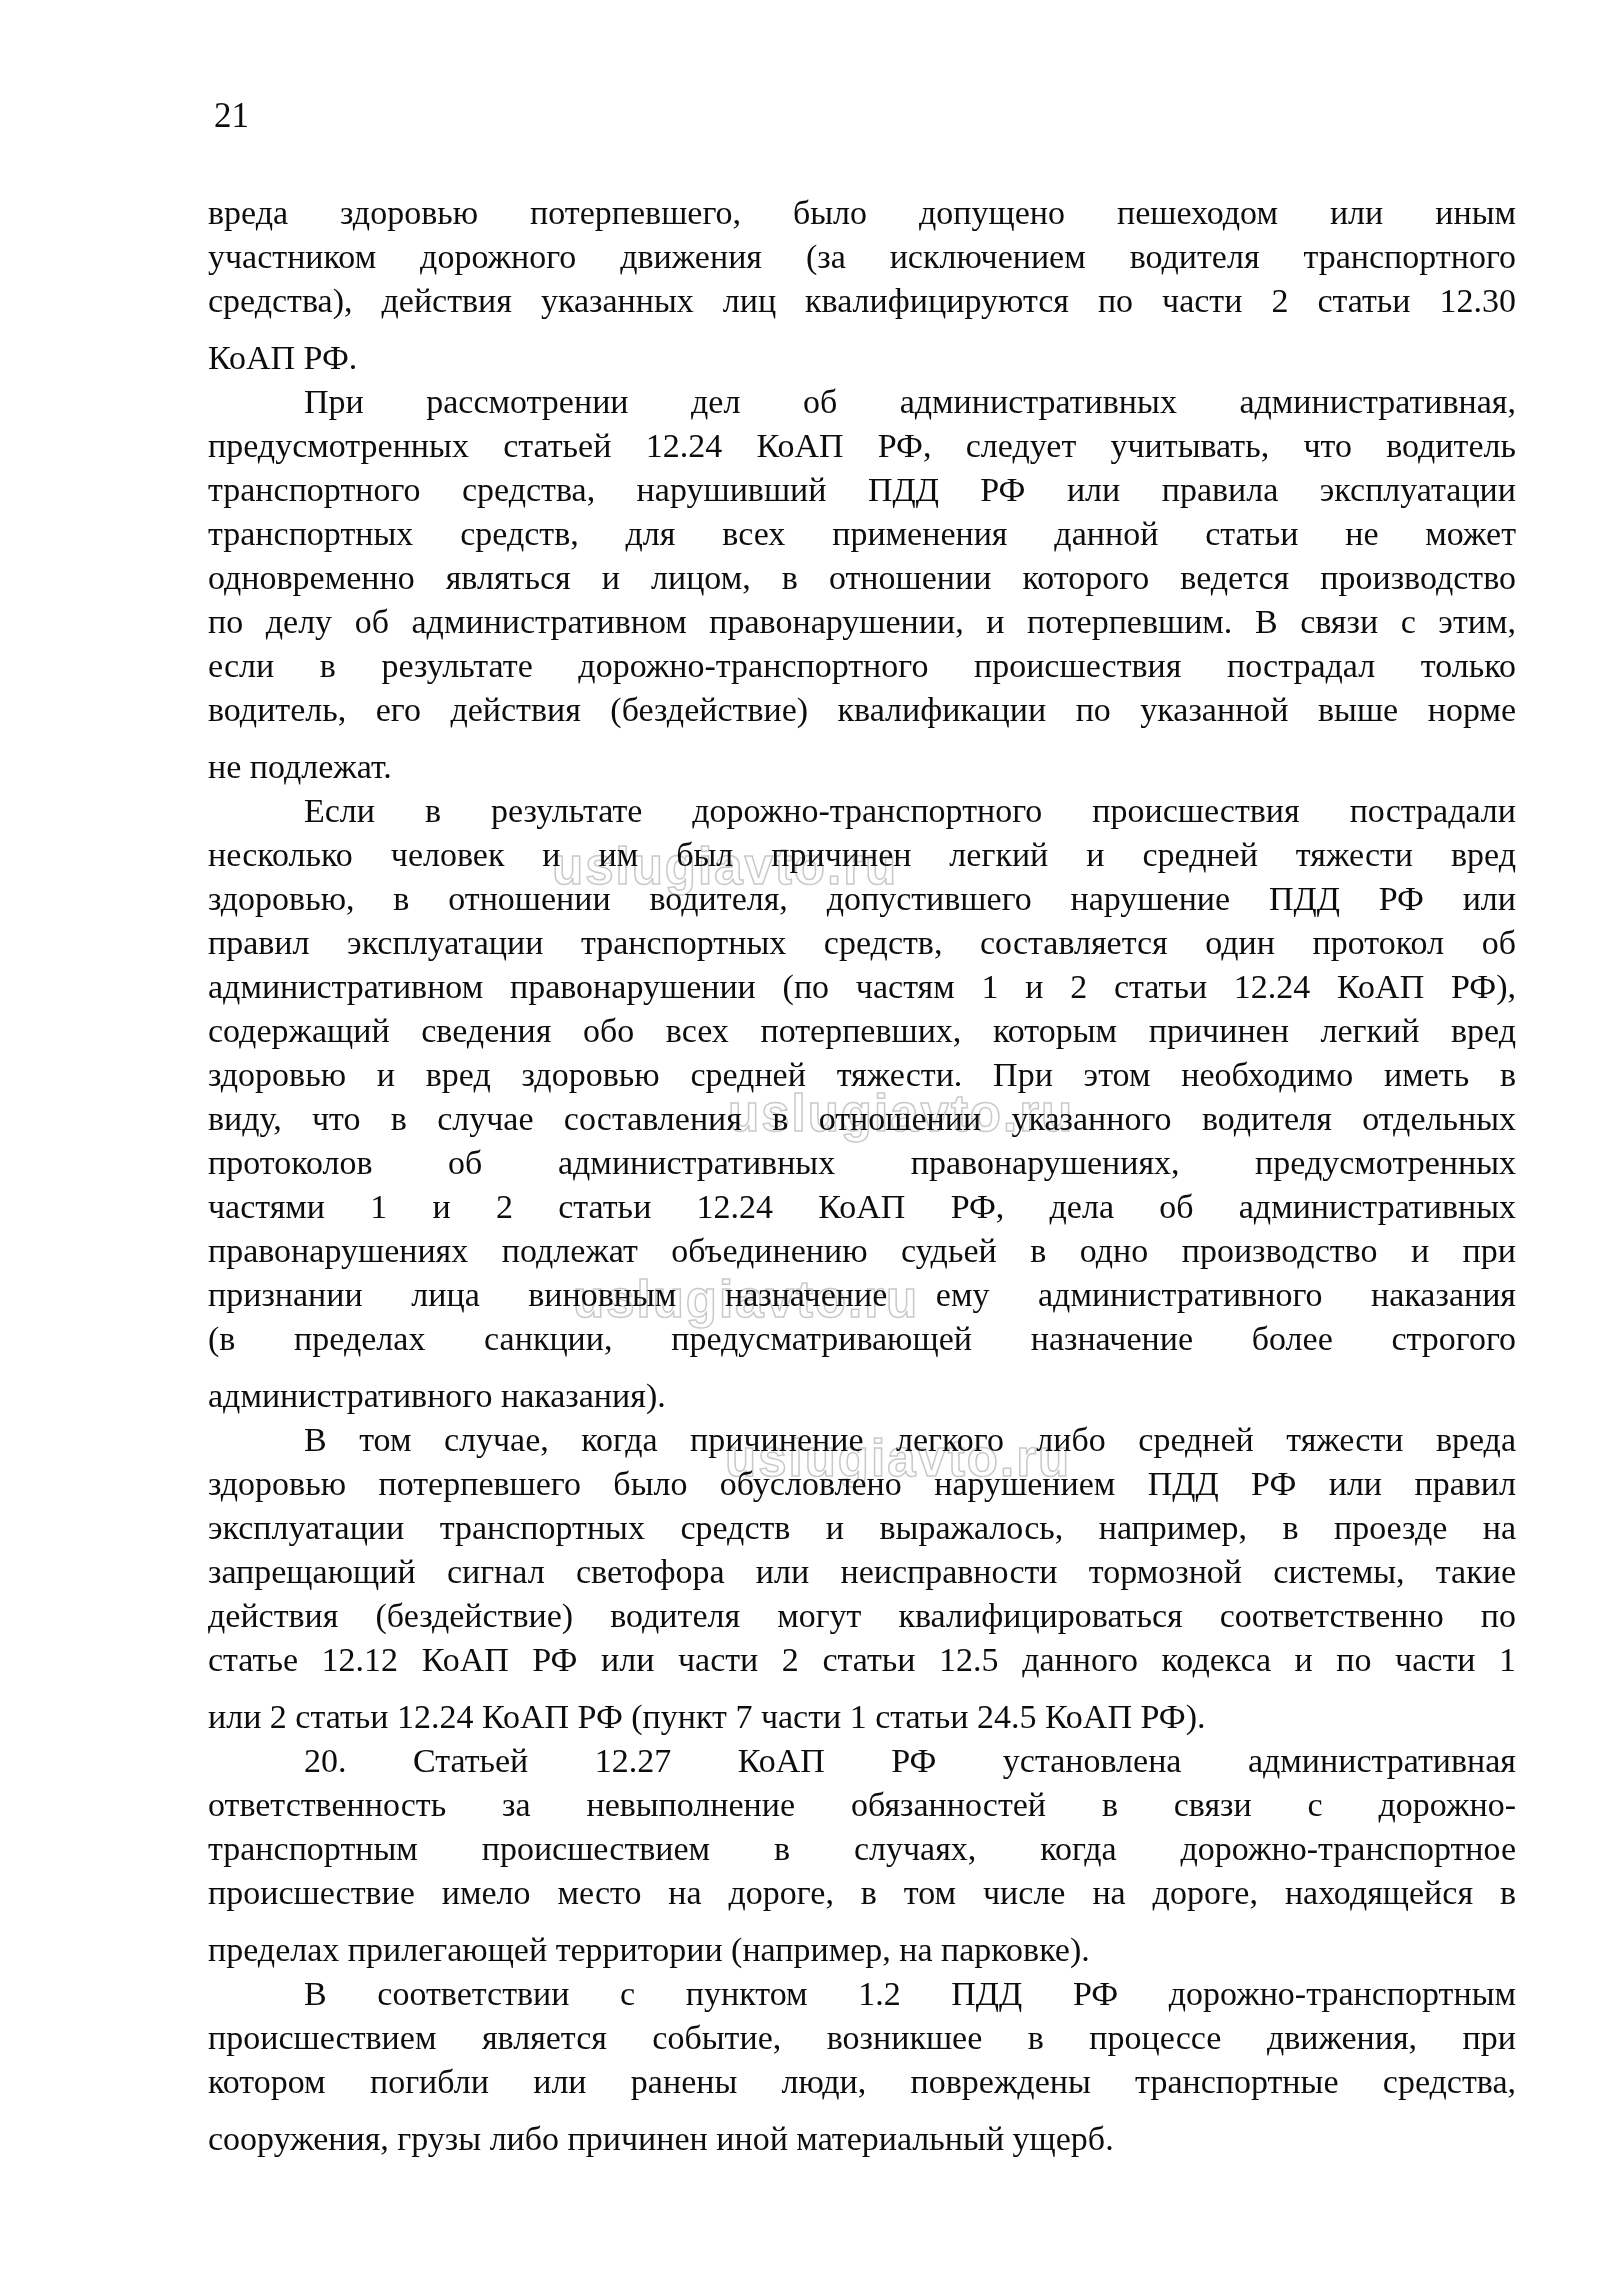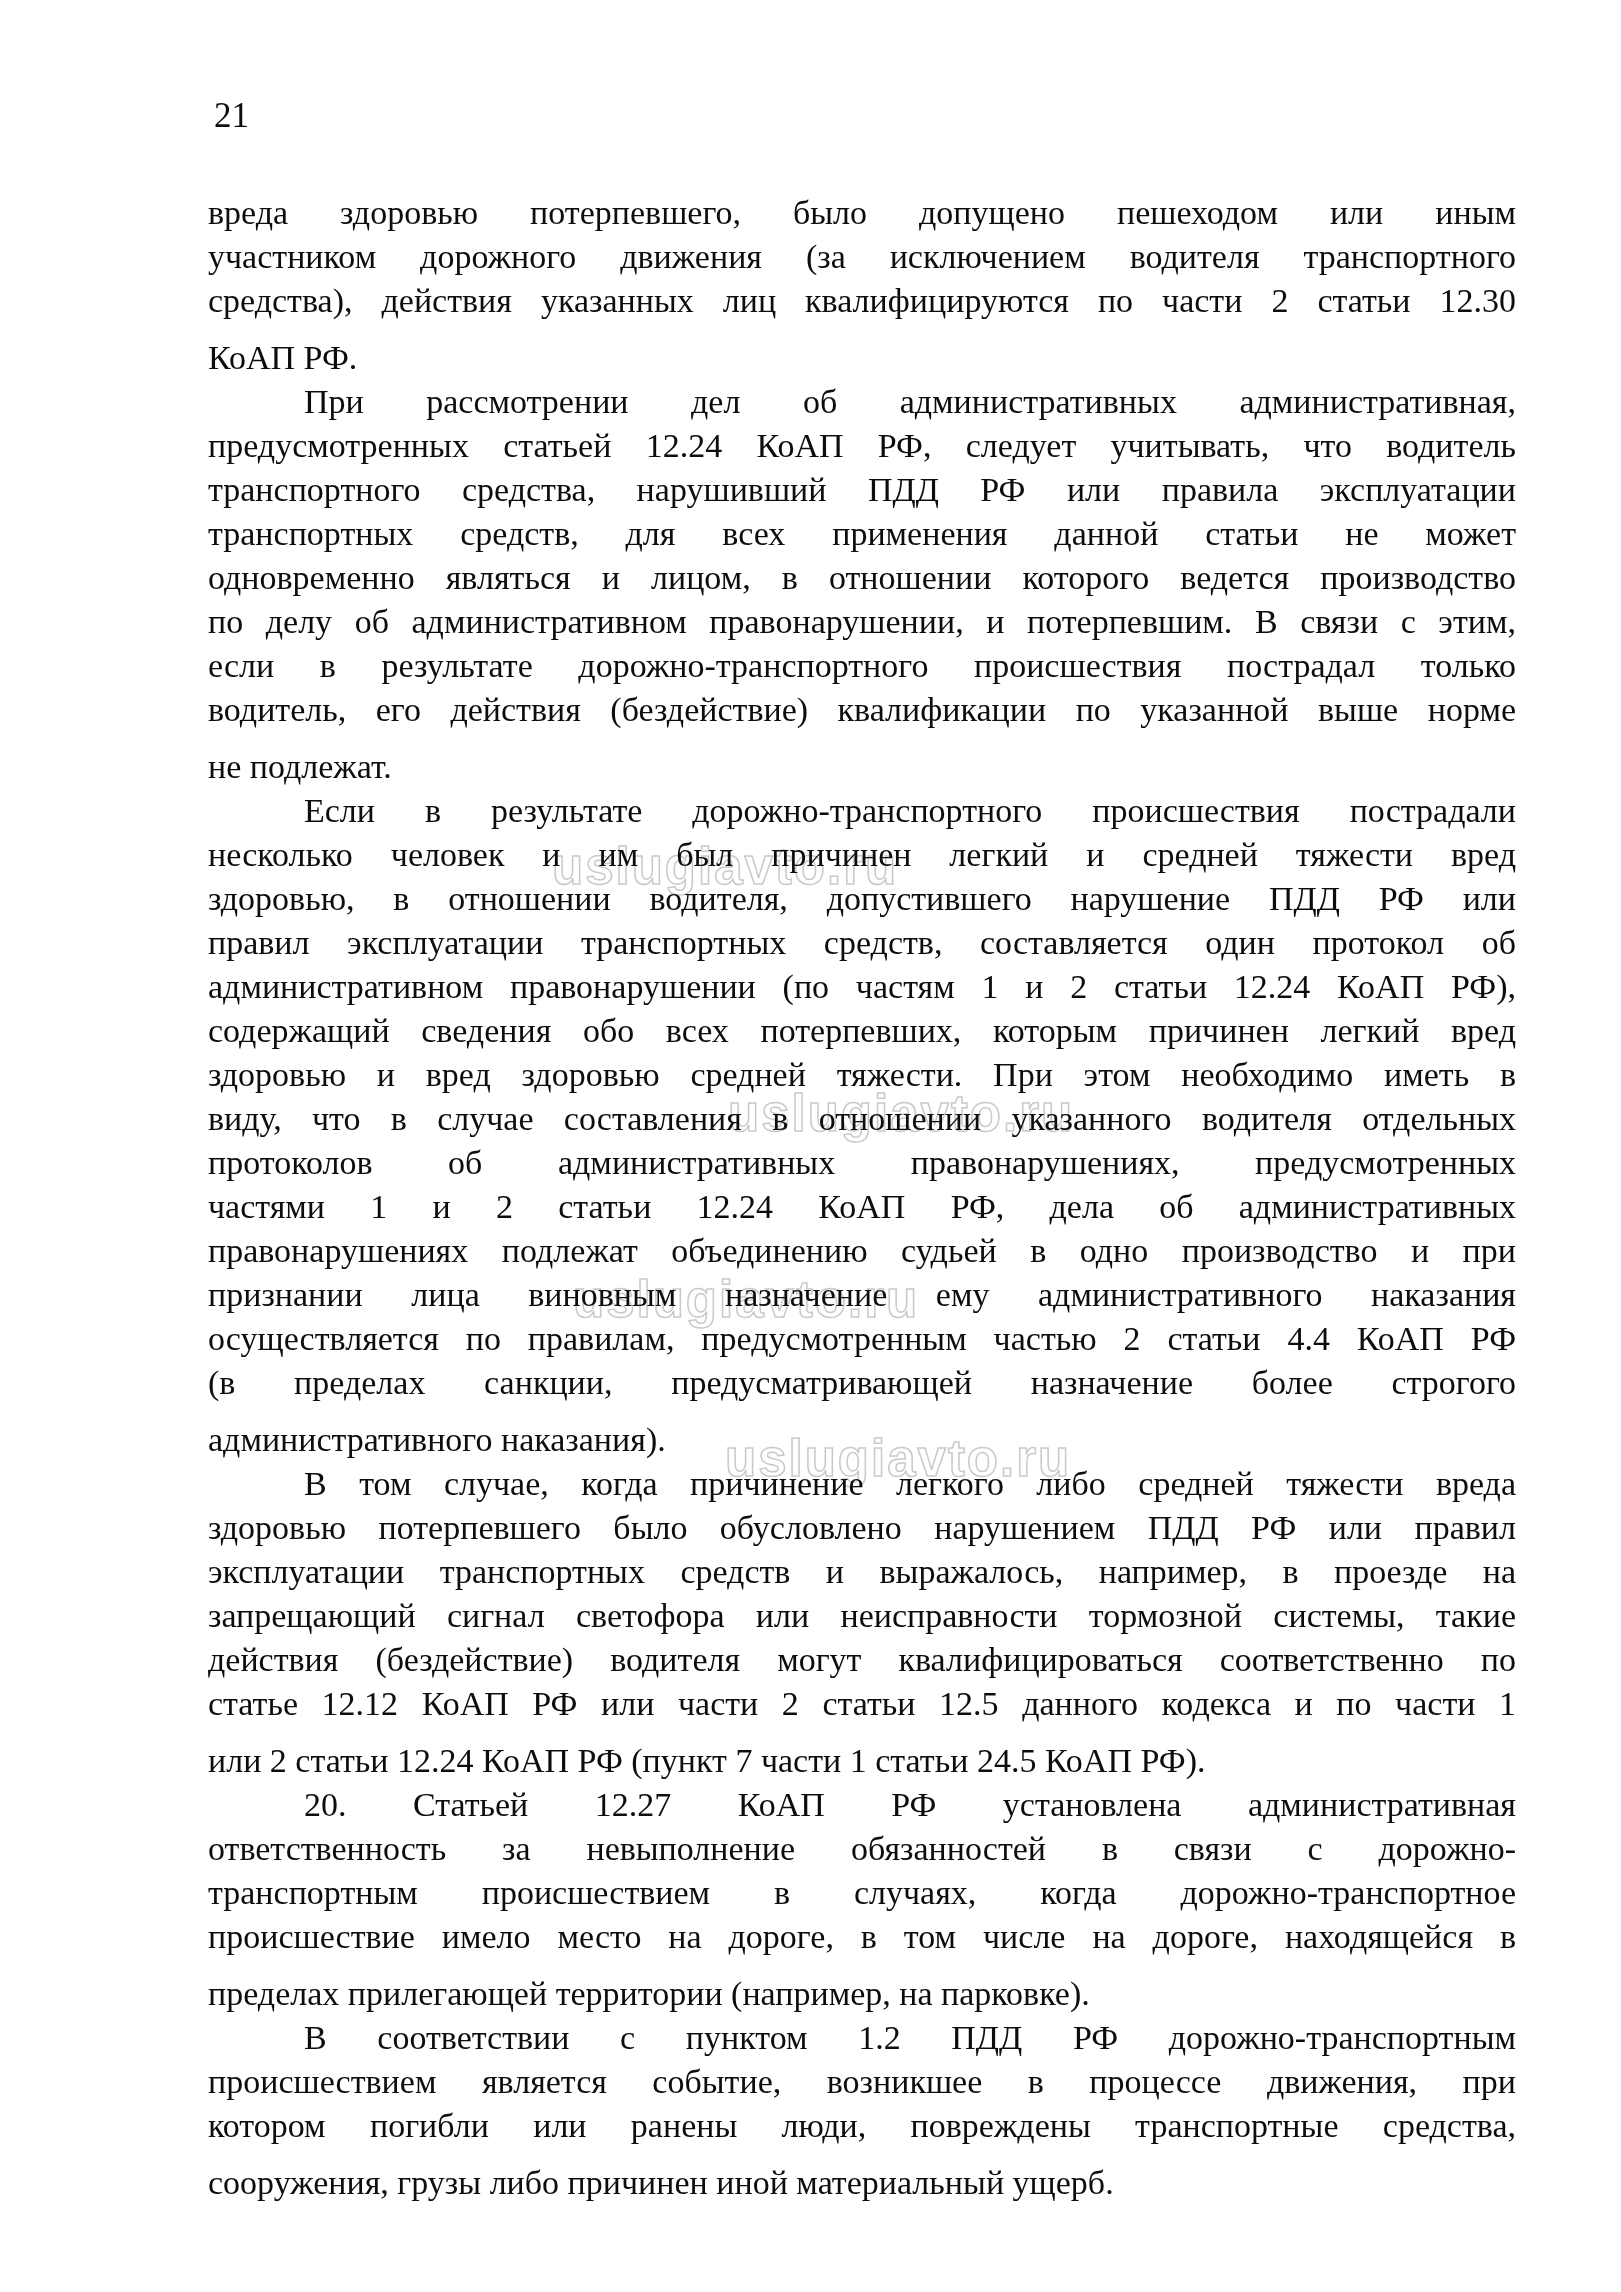--- a/index.html
+++ b/index.html
@@ -105,21 +105,20 @@
         <div class="line">здоровью, в отношении водителя, допустившего нарушение ПДД РФ или</div>
         <div class="line">правил эксплуатации транспортных средств, составляется один протокол об</div>
         <div class="line">административном правонарушении (по частям 1 и 2 статьи 12.24 КоАП РФ),</div>
         <div class="line">содержащий сведения обо всех потерпевших, которым причинен легкий вред</div>
         <div class="line">здоровью и вред здоровью средней тяжести. При этом необходимо иметь в</div>
         <div class="line">виду, что в случае составления в отношении указанного водителя отдельных</div>
         <div class="line">протоколов об административных правонарушениях, предусмотренных</div>
         <div class="line">частями 1 и 2 статьи 12.24 КоАП РФ, дела об административных</div>
         <div class="line">правонарушениях подлежат объединению судьей в одно производство и при</div>
         <div class="line">признании лица виновным назначение ему административного наказания</div>
-        <div class="line">осуществляется по правилам, предусмотренным частью 2 статьи 4.4 КоАП РФ</div>
         <div class="line">(в пределах санкции, предусматривающей назначение более строгого</div>
         <div class="line last">административного наказания).</div>
       </div>
       <div class="paragraph">
         <div class="line indent">В том случае, когда причинение легкого либо средней тяжести вреда</div>
         <div class="line">здоровью потерпевшего было обусловлено нарушением ПДД РФ или правил</div>
         <div class="line">эксплуатации транспортных средств и выражалось, например, в проезде на</div>
         <div class="line">запрещающий сигнал светофора или неисправности тормозной системы, такие</div>
         <div class="line">действия (бездействие) водителя могут квалифицироваться соответственно по</div>
         <div class="line">статье 12.12 КоАП РФ или части 2 статьи 12.5 данного кодекса и по части 1</div>

